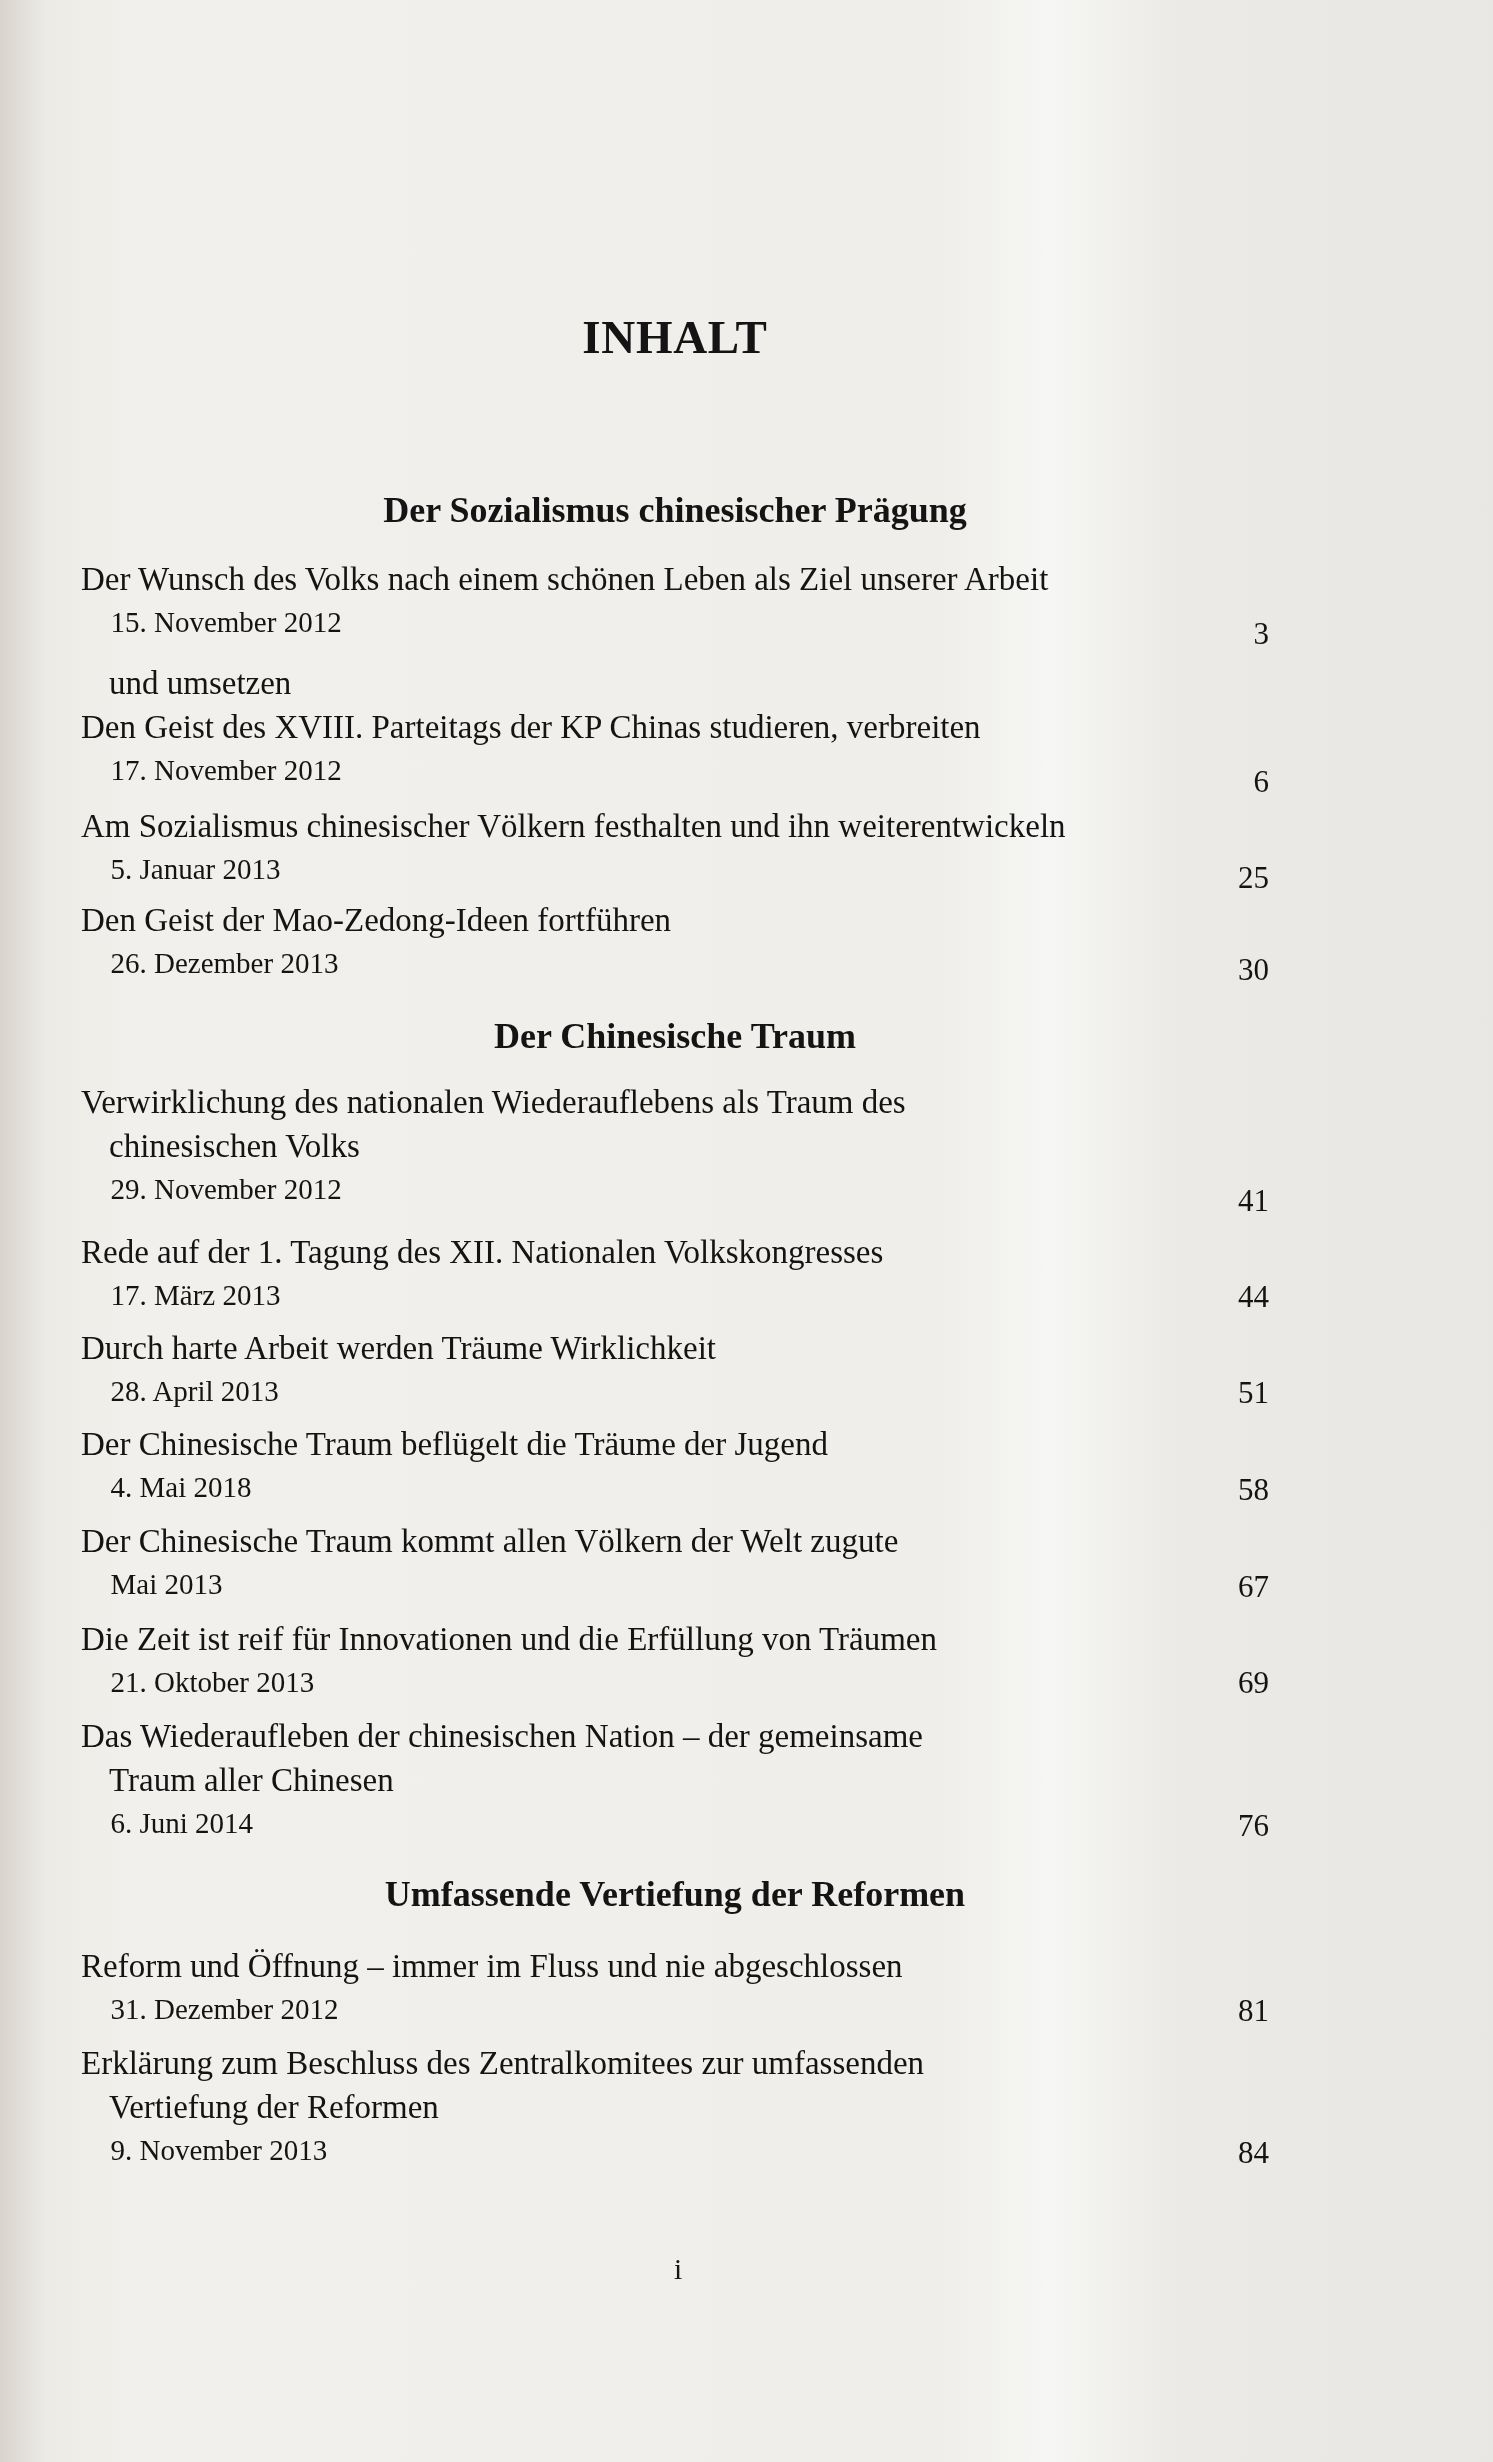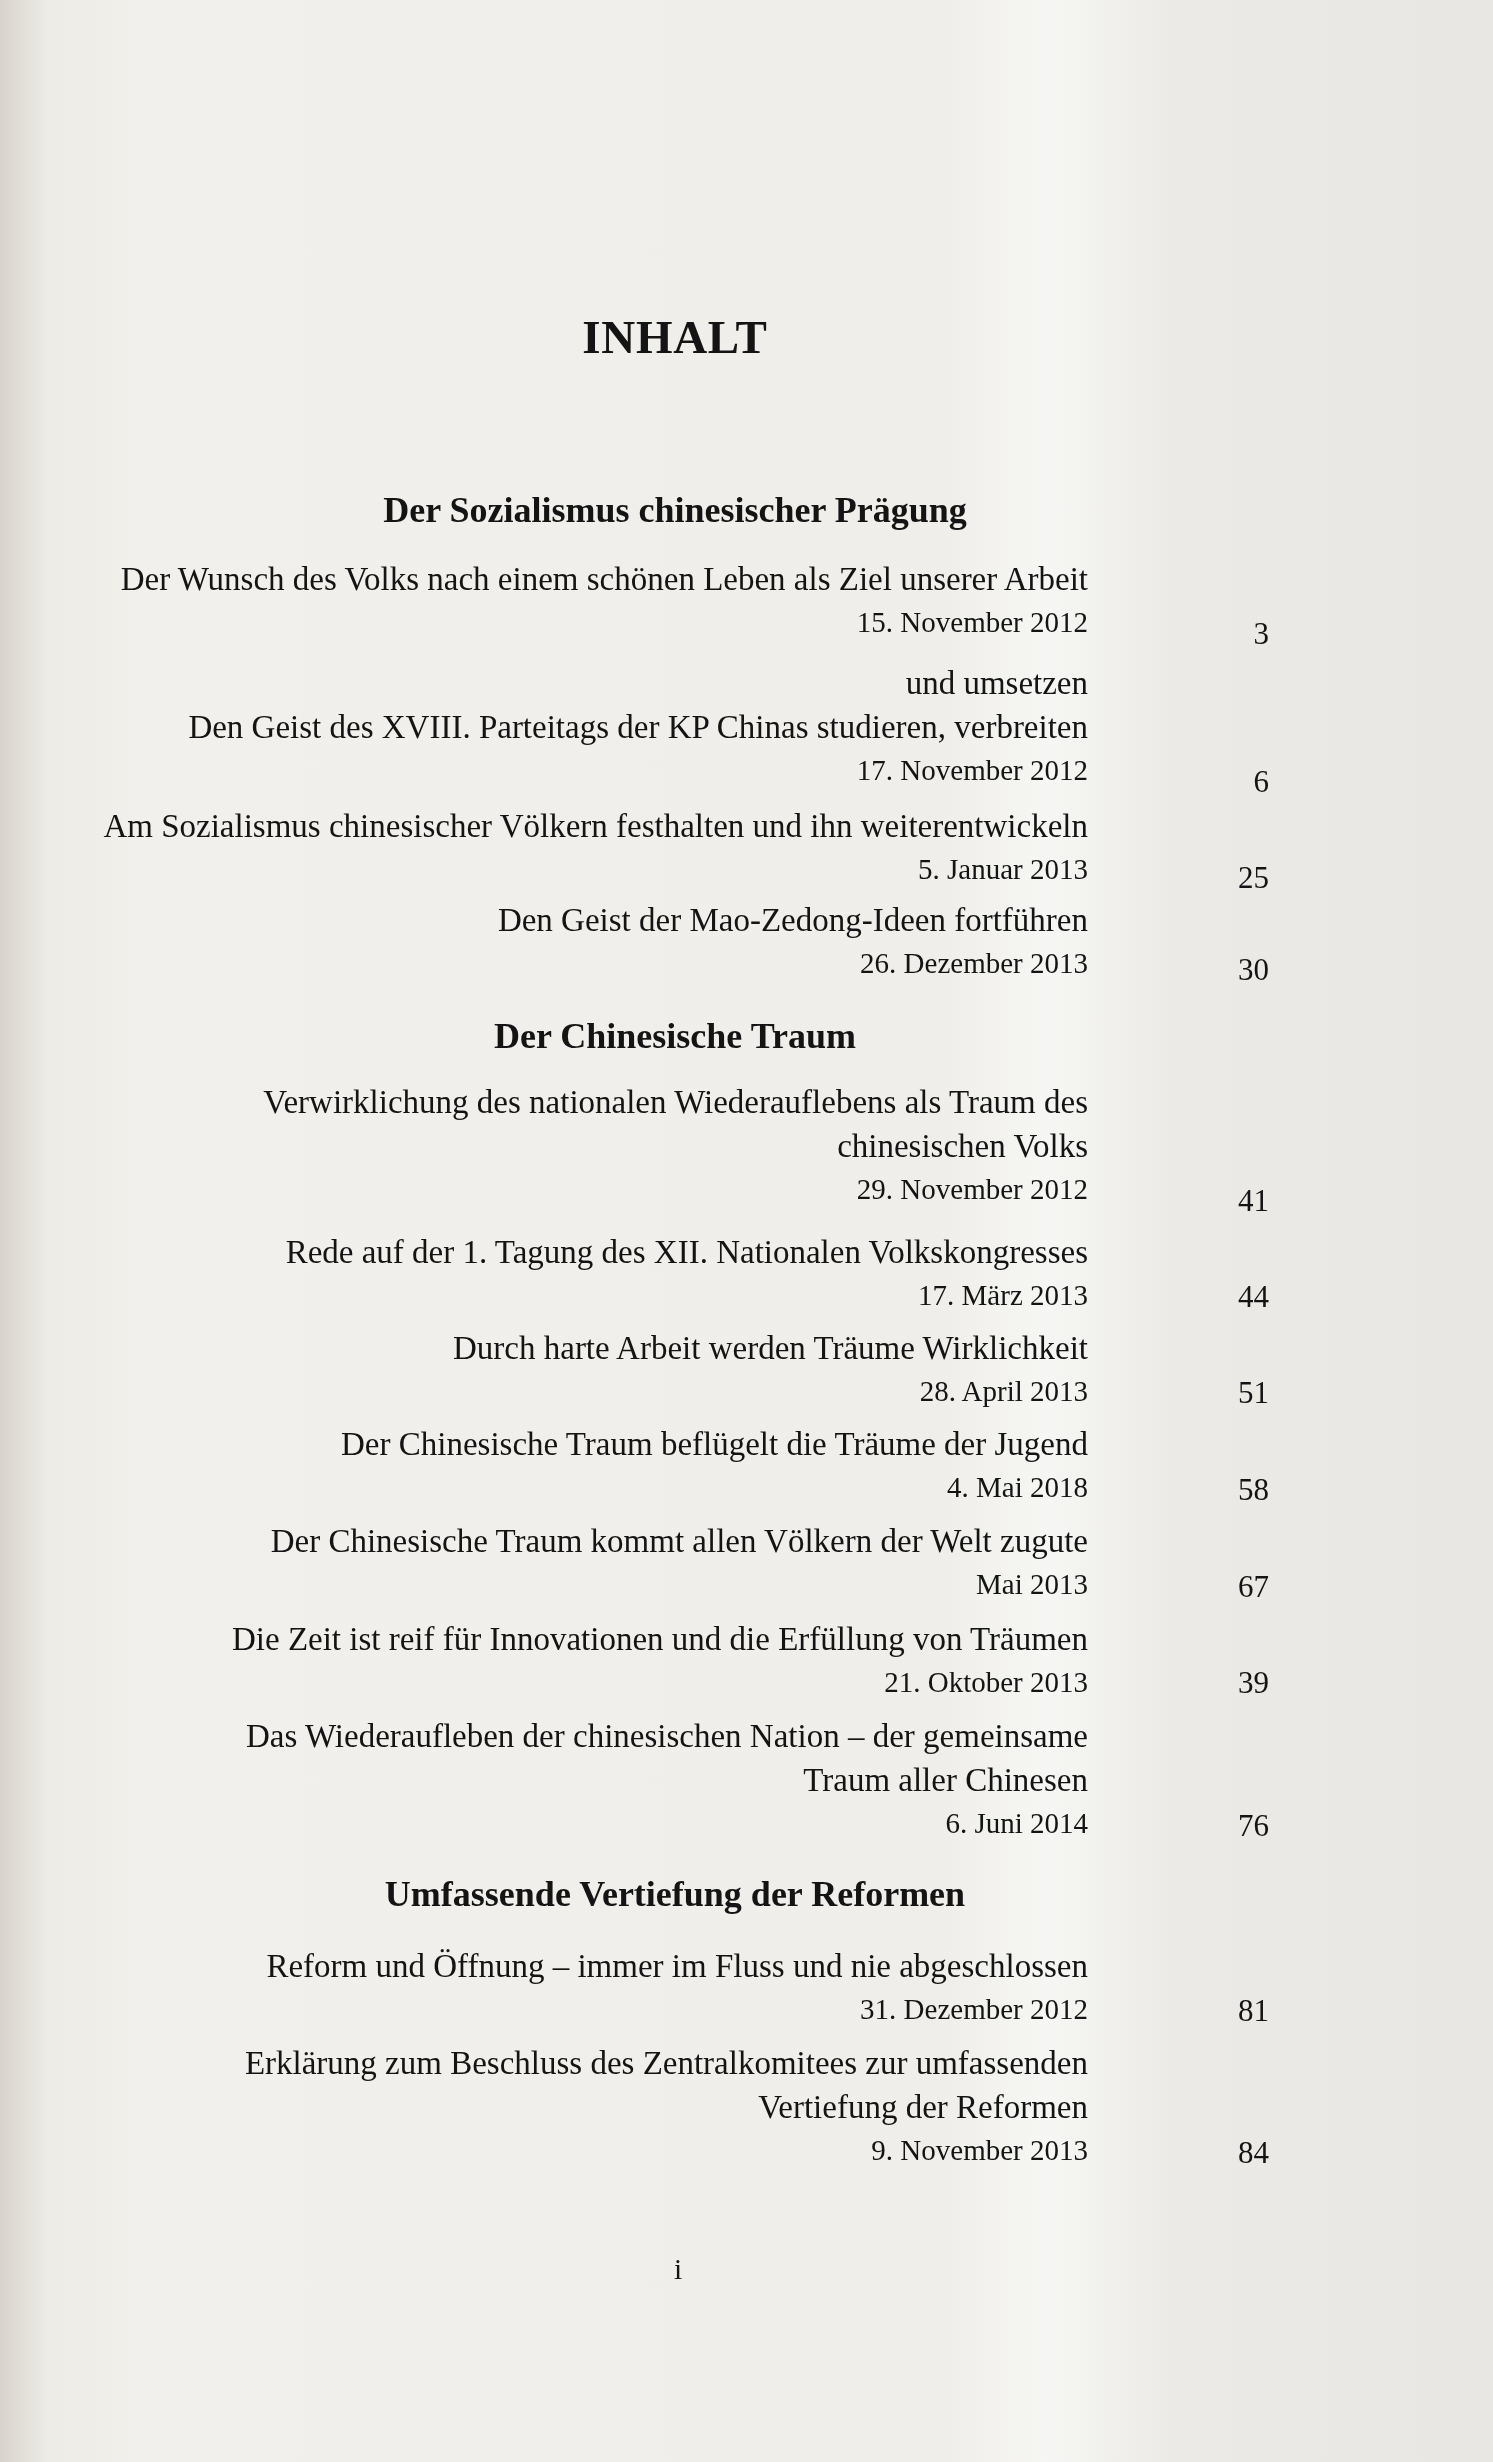--- a/index.html
+++ b/index.html
@@ -12,21 +12,21 @@
   }
   .page { position: absolute; left: 0; top: 0; width: 1493px; height: 1750px; }
   .title {
     position: absolute; top: 310px; left: 0; width: 1350px; text-align: center;
     font-size: 47px; font-weight: bold; letter-spacing: 0.7px;
   }
   .section-title {
     position: absolute; left: 0; width: 1350px; text-align: center;
     font-size: 36px; font-weight: bold;
   }
-  .entry { position: absolute; left: 81px; width: 1007px; text-align: right; }
+  .entry { position: absolute; left: 81px; width: 1007px; }
   .entry .line { font-size: 33px; line-height: 44px; white-space: nowrap; }
   .entry .line.cont { padding-left: 28px; }
   .entry .date { font-size: 29px; padding-left: 29.5px; line-height: 42px; white-space: nowrap; }
   .pagenum { position: absolute; left: 1195px; width: 74px; text-align: right; font-size: 31px; }
   .folio { position: absolute; top: 2253px; left: 0; width: 1356px; text-align: center; font-size: 29.5px; }
 </style>
 </head>
 <body>
 
 <div class="page">
@@ -89,21 +89,21 @@
   <div class="entry" style="top:1519px">
     <div class="line">Der Chinesische Traum kommt allen Völkern der Welt zugute</div>
     <div class="date">Mai 2013</div>
   </div>
   <div class="pagenum" style="top:1569px">67</div>
 
   <div class="entry" style="top:1617px">
     <div class="line">Die Zeit ist reif für Innovationen und die Erfüllung von Träumen</div>
     <div class="date">21. Oktober 2013</div>
   </div>
-  <div class="pagenum" style="top:1665px">39</div>
+  <div class="pagenum" style="top:1665px">69</div>
 
   <div class="entry" style="top:1714px">
     <div class="line">Das Wiederaufleben der chinesischen Nation – der gemeinsame</div>
     <div class="line cont">Traum aller Chinesen</div>
     <div class="date">6. Juni 2014</div>
   </div>
   <div class="pagenum" style="top:1808px">76</div>
 
   <div class="section-title" style="top:1873px">Umfassende Vertiefung der Reformen</div>
 

